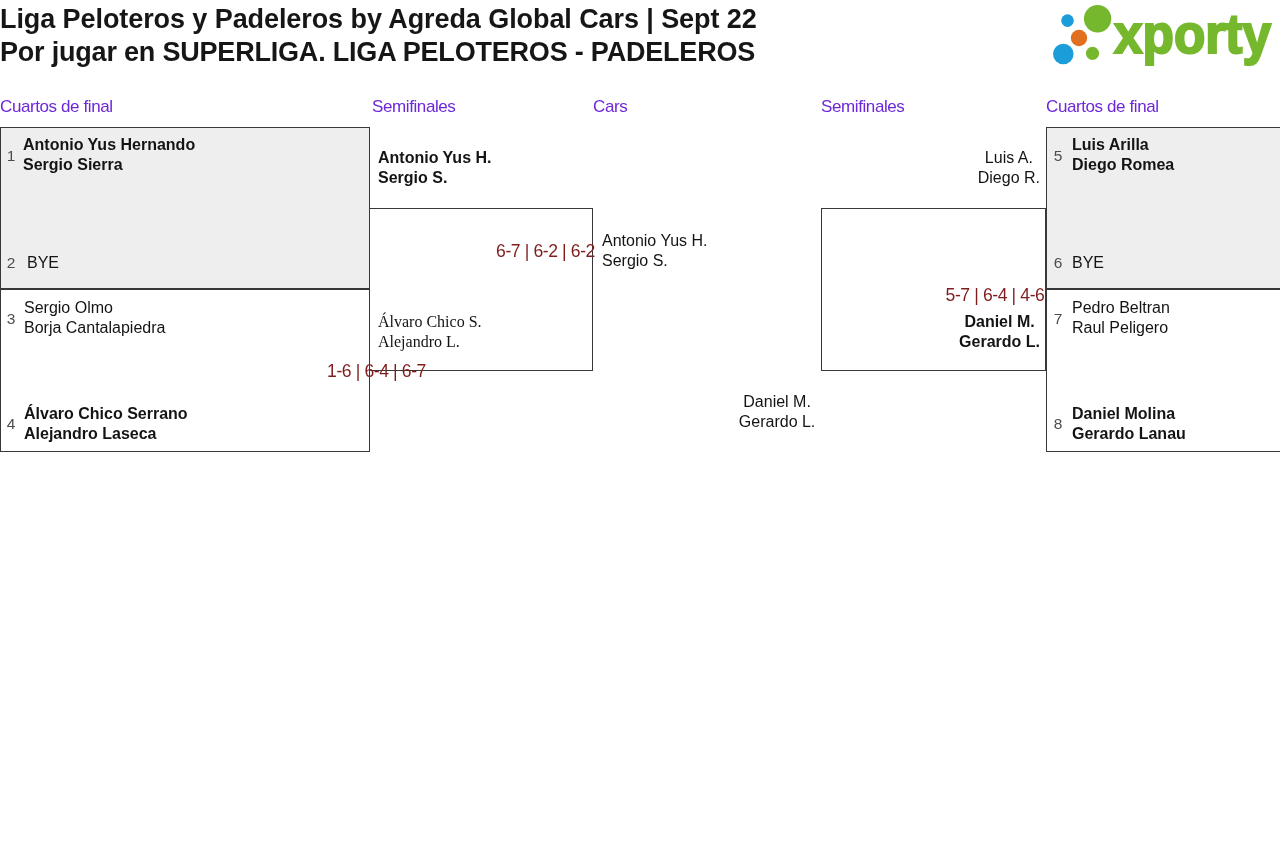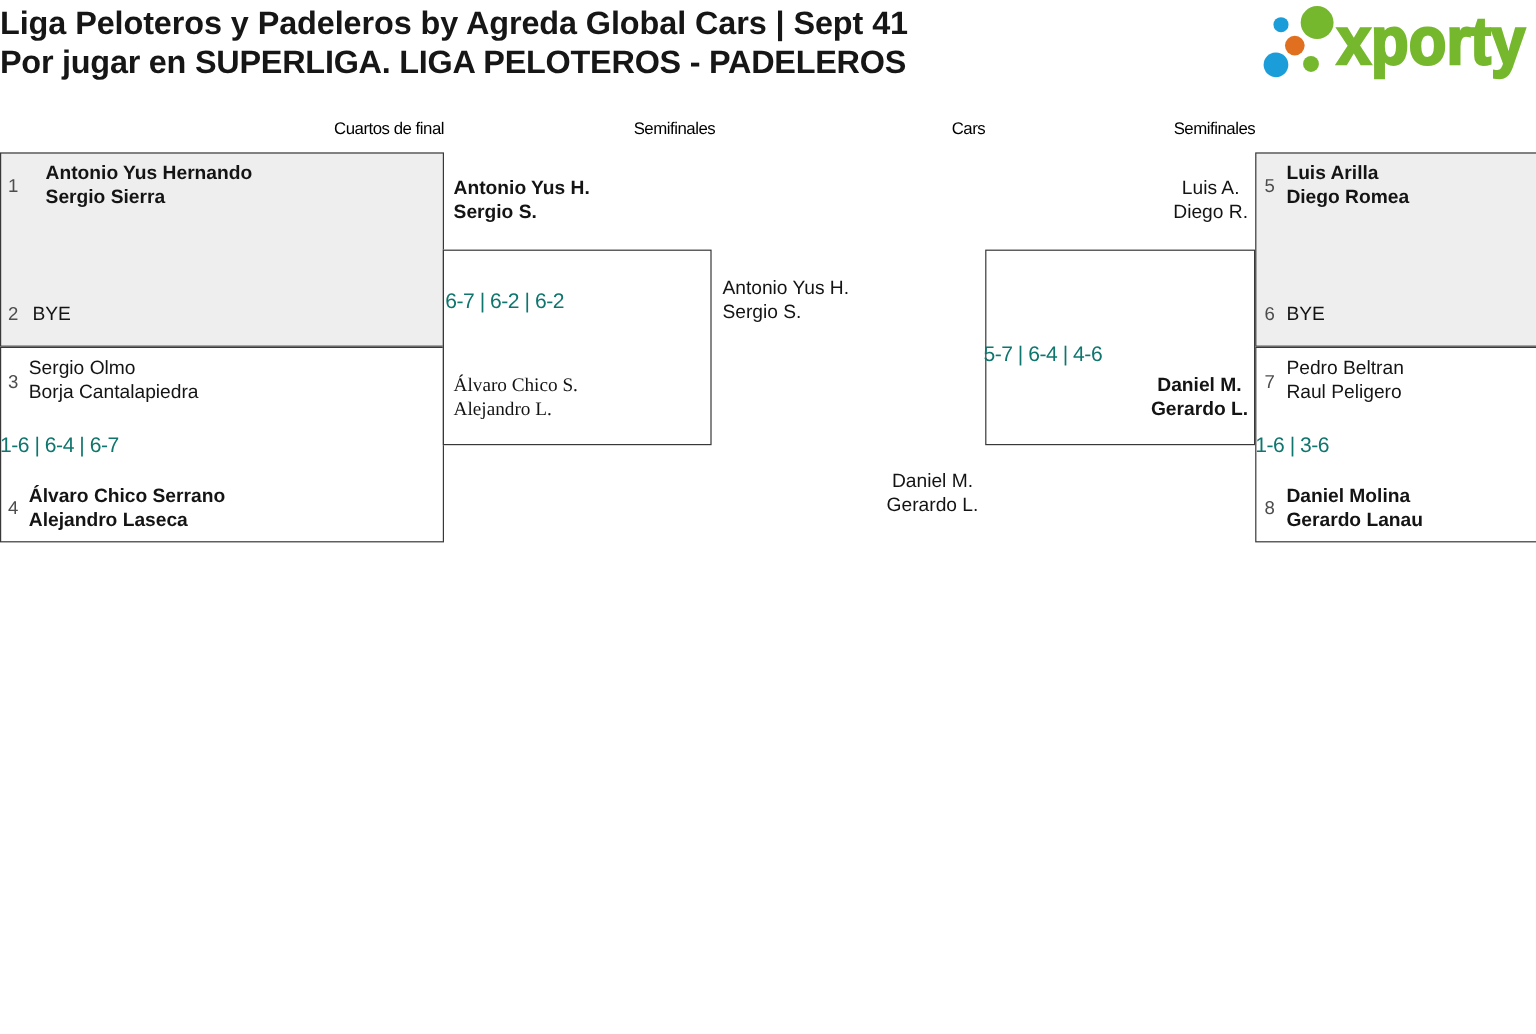--- a/index.html
+++ b/index.html
@@ -1,35 +1,35 @@
 <!DOCTYPE html>
 <html><head>
 <meta charset="utf-8">
 <style>
   html,body{margin:0;padding:0;}
   body{width:1280px;height:862px;overflow:hidden;background:#fff;
        font-family:"Liberation Sans",sans-serif;position:relative;}
   .abs{position:absolute;}
   .title{left:0px;font-size:27px;font-weight:bold;color:#161616;
          line-height:32.8px;white-space:nowrap;}
-  .hdr{font-size:14px;color:#000000;text-align:right;white-space:nowrap;
+  .hdr{font-size:17px;color:#6d28d9;text-align:left;white-space:nowrap;
        line-height:24px;top:95px;letter-spacing:-0.4px;}
   .box{position:absolute;border:1px solid #383838;box-sizing:border-box;background:#fff;}
   .grey{background:#eeeeee;}
   .team{font-size:16px;line-height:20px;color:#141414;white-space:nowrap;}
   .b{font-weight:bold;}
   .r{text-align:center;}
   .seed{font-size:15.5px;line-height:19px;color:#4d4d4d;white-space:nowrap;text-align:center;width:14px;}
-  .score{font-size:17.6px;line-height:22px;color:#0f766e;text-align:left;
+  .score{font-size:17.6px;line-height:22px;color:#7f1d1d;text-align:right;
          white-space:nowrap;letter-spacing:-0.4px;}
 </style>
 </head>
 <body>
 
-  <div class="abs title" style="top:2.8px;letter-spacing:-0.08px;">Liga Peloteros y Padeleros by Agreda Global Cars | Sept 41</div>
+  <div class="abs title" style="top:2.8px;letter-spacing:-0.08px;">Liga Peloteros y Padeleros by Agreda Global Cars | Sept 22</div>
   <div class="abs title" style="top:35.6px;letter-spacing:-0.2px;">Por jugar en SUPERLIGA. LIGA PELOTEROS - PADELEROS</div>
 
   <svg class="abs" style="left:1045px;top:0;" width="235" height="80" viewBox="0 0 235 80">
     <circle cx="22.5" cy="20.6" r="6.3" fill="#1b9dd9"></circle>
     <circle cx="52.6" cy="18.8" r="13.7" fill="#76b82d"></circle>
     <circle cx="34" cy="38" r="8.2" fill="#e0701f"></circle>
     <circle cx="18.3" cy="54" r="10.3" fill="#1b9dd9"></circle>
     <circle cx="47.5" cy="53.3" r="6.6" fill="#76b82d"></circle>
     <text x="69" y="53" font-family="Liberation Sans, sans-serif" font-weight="bold" font-size="56" fill="#76b82d" stroke="#76b82d" stroke-width="2.2" textLength="157" lengthAdjust="spacingAndGlyphs">xporty</text>
   </svg>
@@ -41,21 +41,21 @@
   <div class="abs hdr" style="left:1046px;width:370px;">Cuartos de final</div>
 
   <div class="box grey" style="left:0;top:127px;width:370px;height:162px;"></div>
   <div class="box" style="left:0;top:289px;width:370px;height:162.8px;"></div>
   <div class="box" style="left:369px;top:208px;width:224px;height:162.8px;"></div>
   <div class="box" style="left:821px;top:208px;width:225px;height:162.8px;"></div>
   <div class="box grey" style="left:1046px;top:127px;width:370px;height:162px;"></div>
   <div class="box" style="left:1046px;top:289px;width:370px;height:162.8px;"></div>
 
   <div class="abs seed" style="left:4px;top:146.1px;">1</div>
-  <div class="abs team b" style="left:38px;top:135px;">Antonio Yus Hernando<br>Sergio Sierra</div>
+  <div class="abs team b" style="left:23px;top:135px;">Antonio Yus Hernando<br>Sergio Sierra</div>
   <div class="abs seed" style="left:4px;top:253.4px;">2</div>
   <div class="abs team" style="left:27px;top:252.5px;">BYE</div>
 
   <div class="abs seed" style="left:4px;top:308.6px;">3</div>
   <div class="abs team" style="left:24px;top:298.3px;">Sergio Olmo<br>Borja Cantalapiedra</div>
   <div class="abs score" style="left:0;width:426px;top:359.7px;">1-6 | 6-4 | 6-7</div>
   <div class="abs seed" style="left:4px;top:414.1px;">4</div>
   <div class="abs team b" style="left:24px;top:403.8px;">Álvaro Chico Serrano<br>Alejandro Laseca</div>
 
   <div class="abs team b" style="left:378px;top:148px;">Antonio Yus H.<br>Sergio S.</div>

